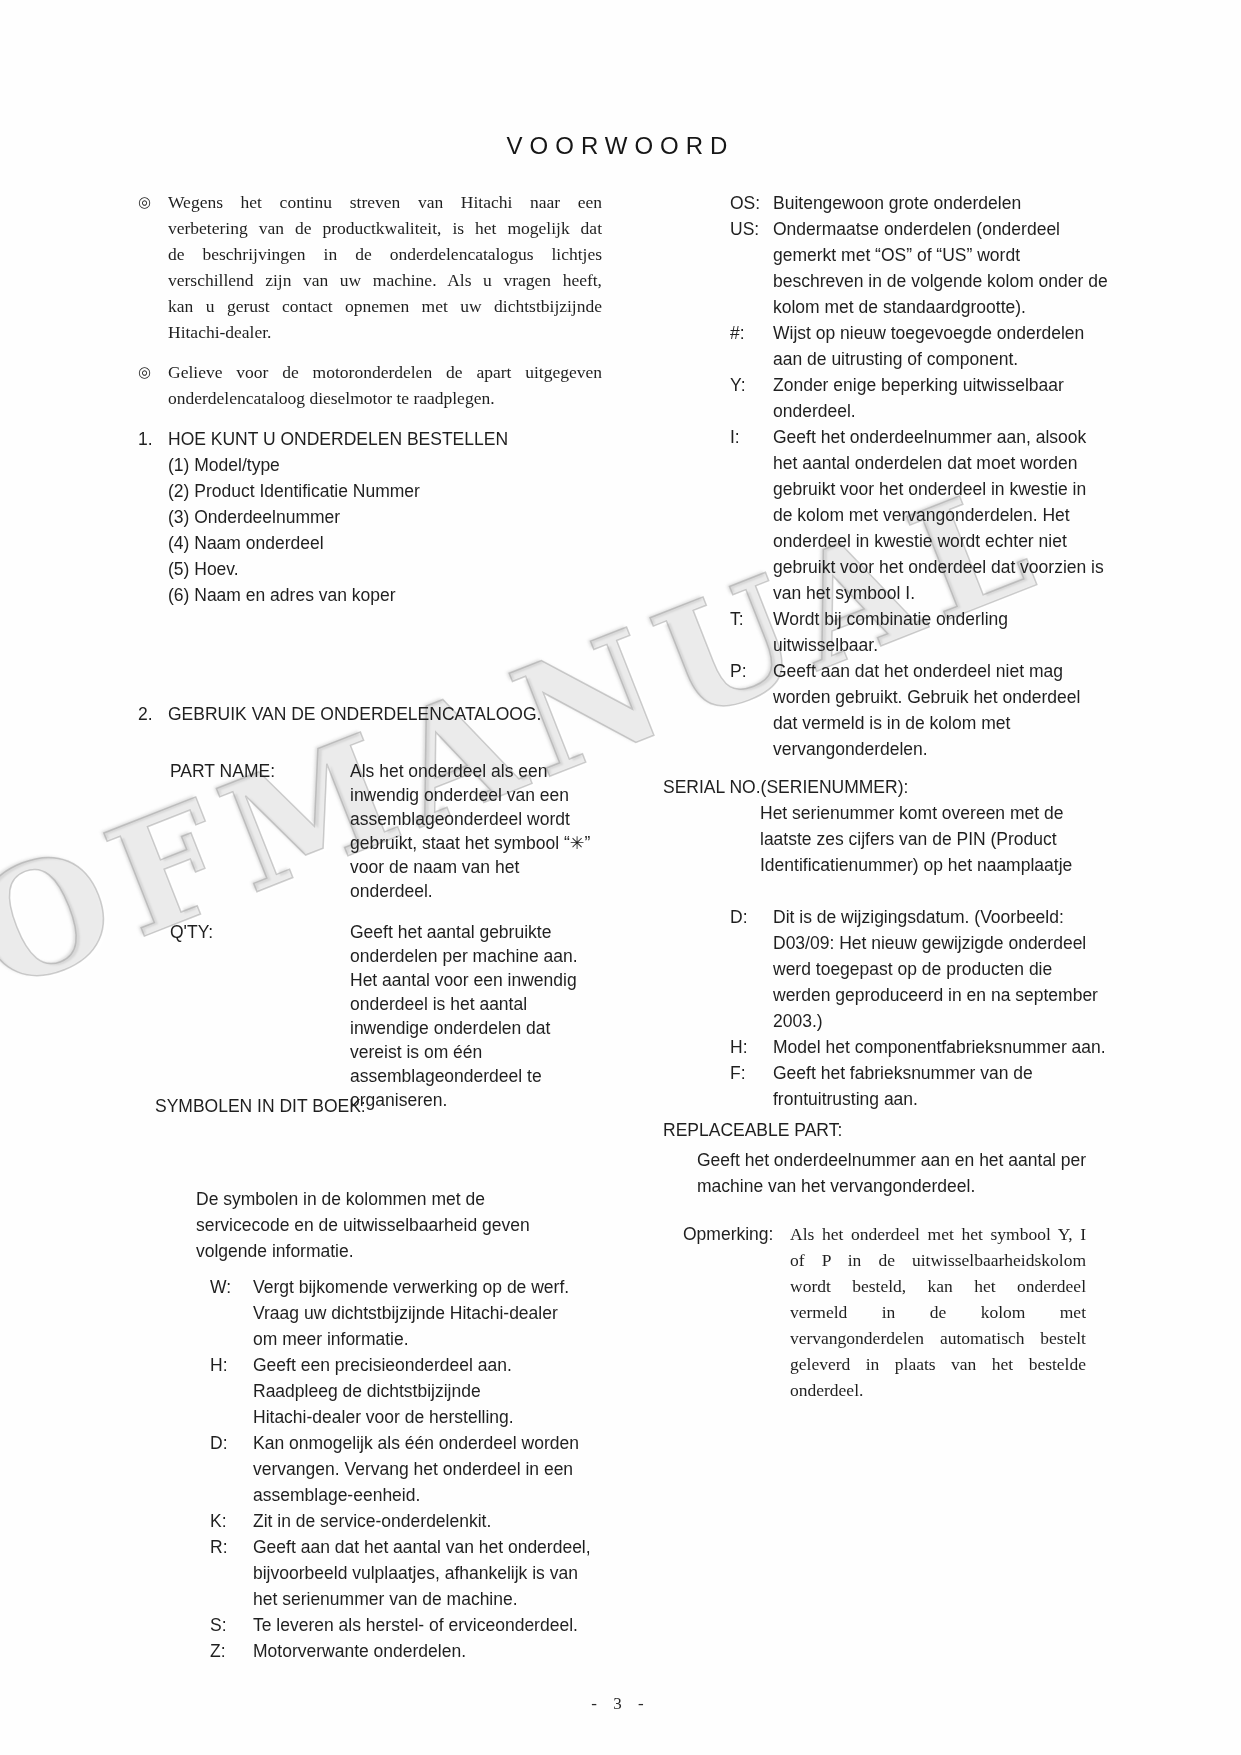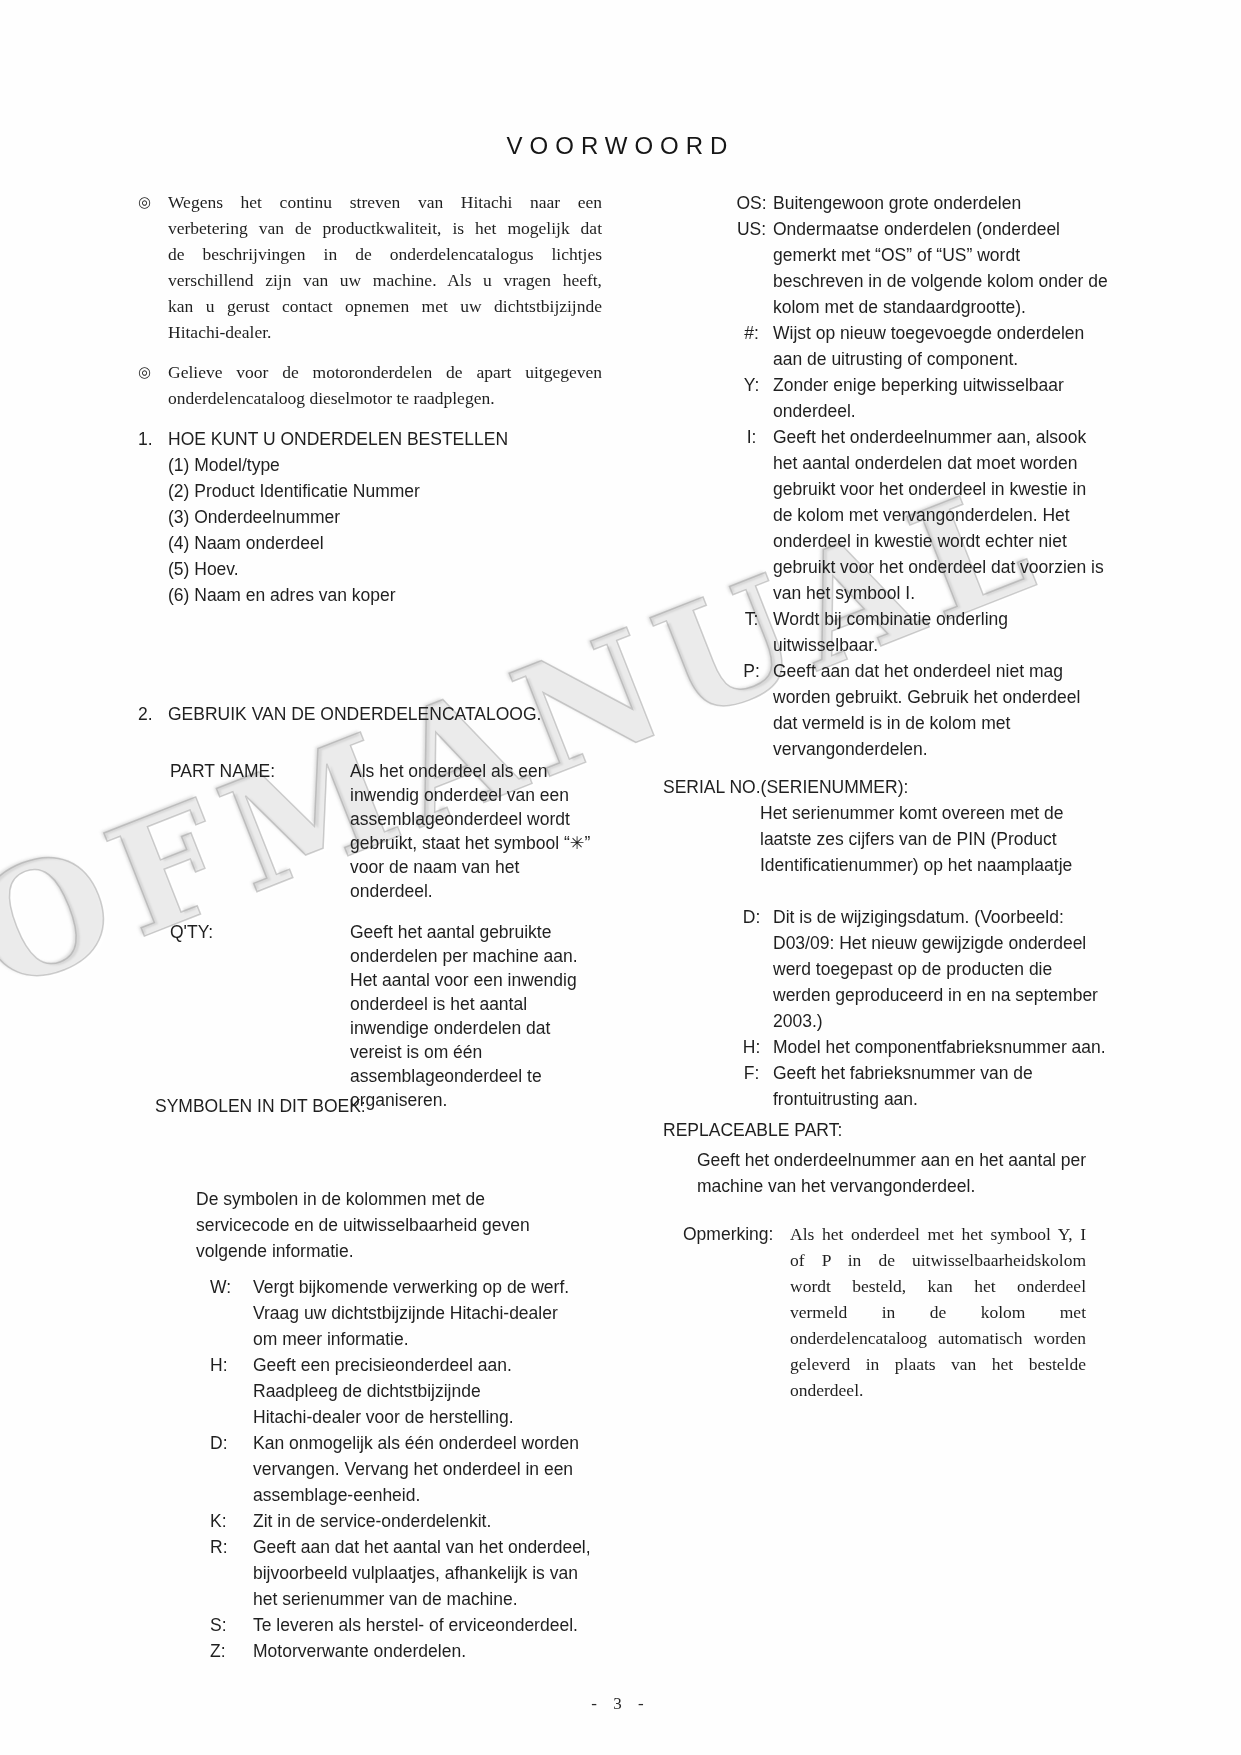--- a/index.html
+++ b/index.html
@@ -59,21 +59,21 @@
   .defs .def-term{width:212px;flex:0 0 212px;padding-left:32px;box-sizing:border-box;}
   .defs .def-desc{width:260px;flex:0 0 260px;}
   .symh{padding-left:17px;}
   .symintro{padding-left:58px;}
   .symlist .sym-row{display:flex;}
   .symlist .sym-code{width:43px;flex:0 0 43px;padding-left:72px;box-sizing:border-box;width:115px;flex-basis:115px;}
   .symlist .sym-desc{flex:1 1 auto;}
 
   
   .rcol{left:663px;width:452px;}
-  .rsyms .sym-code{padding-left:67px;width:110px;flex-basis:110px;text-align:center;}
+  .rsyms .sym-code{padding-left:67px;width:110px;flex-basis:110px;}
   .serial-text{padding-left:97px;}
   .repl-text{padding-left:34px;}
   .note-row{display:flex;gap:8px;}
   .note-label{width:119px;flex:0 0 119px;padding-left:20px;box-sizing:border-box;}
   .note-text{width:296px;flex:0 0 296px;}
 
   .pagenum{
     left:0;top:1691px;width:100%;
     text-align:center;
     font-family:"Liberation Serif","DejaVu Serif",serif;
@@ -272,21 +272,21 @@
     <div class="abs rcol repl-text pre" style="top:1147px">Geeft het onderdeelnummer aan en het aantal per
 machine van het vervangonderdeel.</div>
 
     <div class="abs rcol note-row" style="top:1221px">
       <div class="note-label">Opmerking:</div>
       <div class="note-text">
           <div class="jl">Als het onderdeel met het symbool Y, I</div>
           <div class="jl">of P in de uitwisselbaarheidskolom</div>
           <div class="jl">wordt besteld, kan het onderdeel</div>
           <div class="jl">vermeld in de kolom met</div>
-          <div class="jl">onderdelencataloog automatisch worden</div>
+          <div class="jl">vervangonderdelen automatisch bestelt</div>
           <div class="jl">geleverd in plaats van het bestelde</div>
           <div class="jl last">onderdeel.</div>
         </div>
     </div>
 
     <div class="abs pagenum">- 3 -</div>
 
   </div>
 </div>
 

